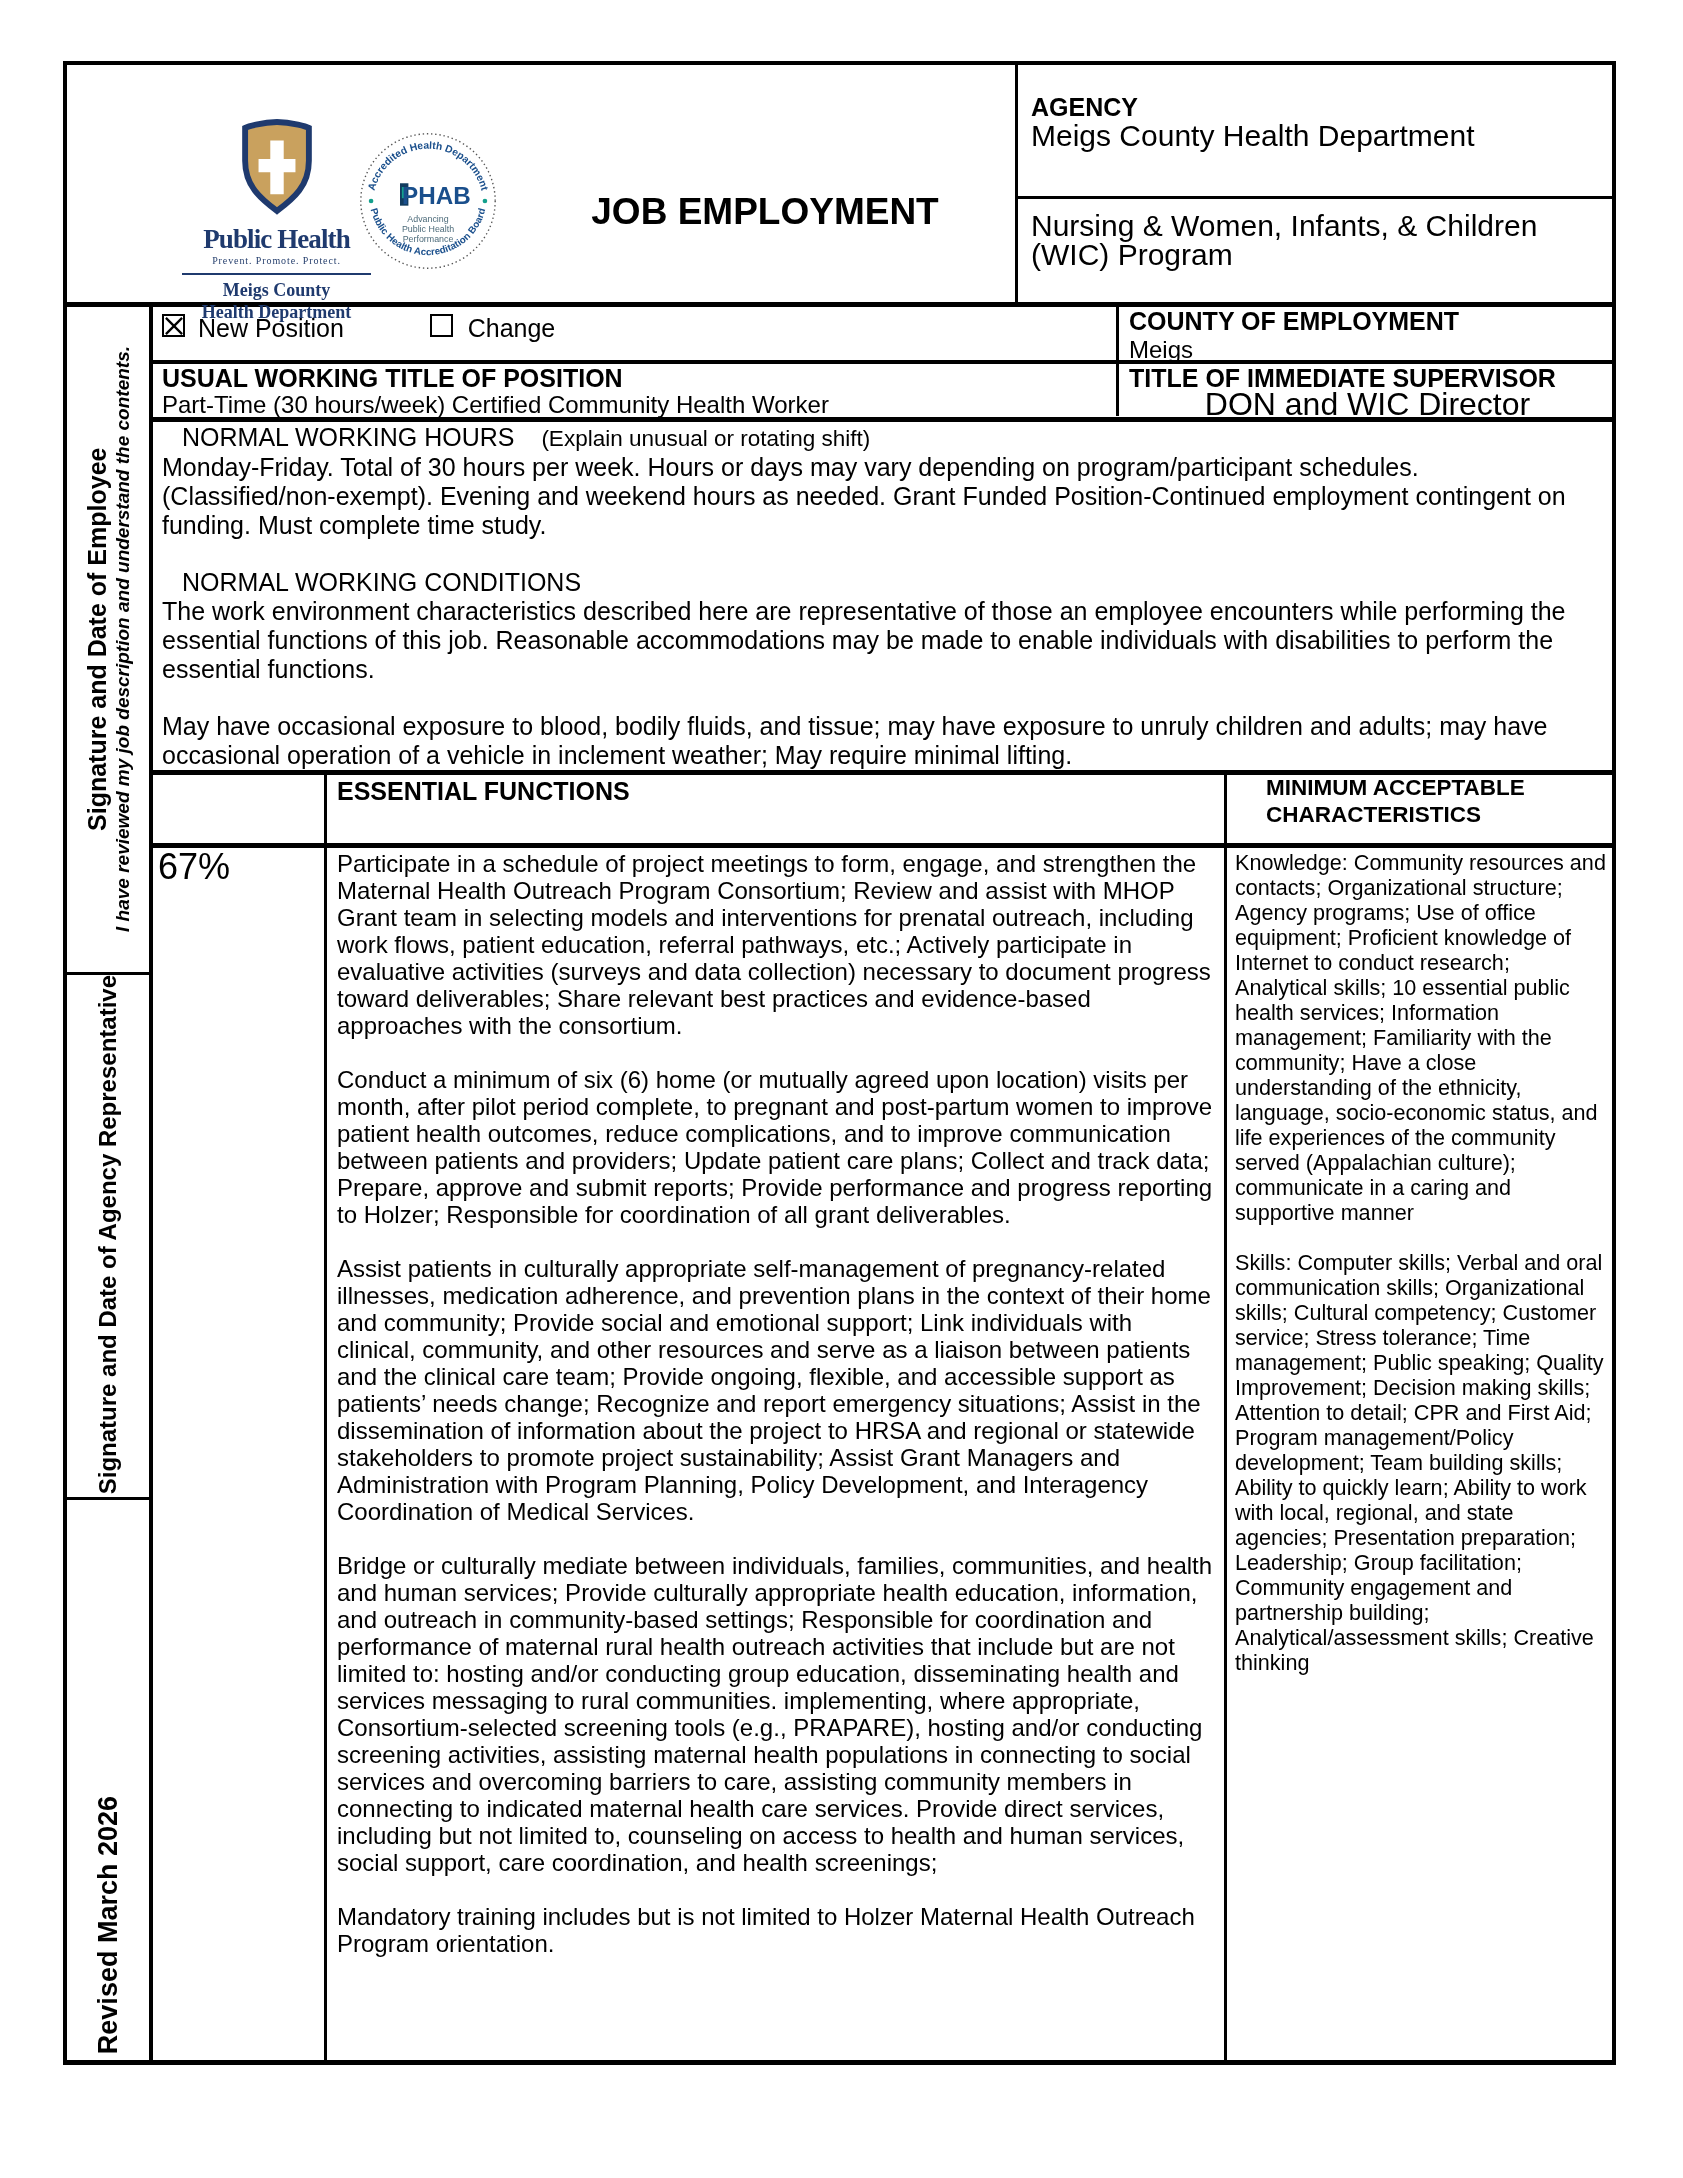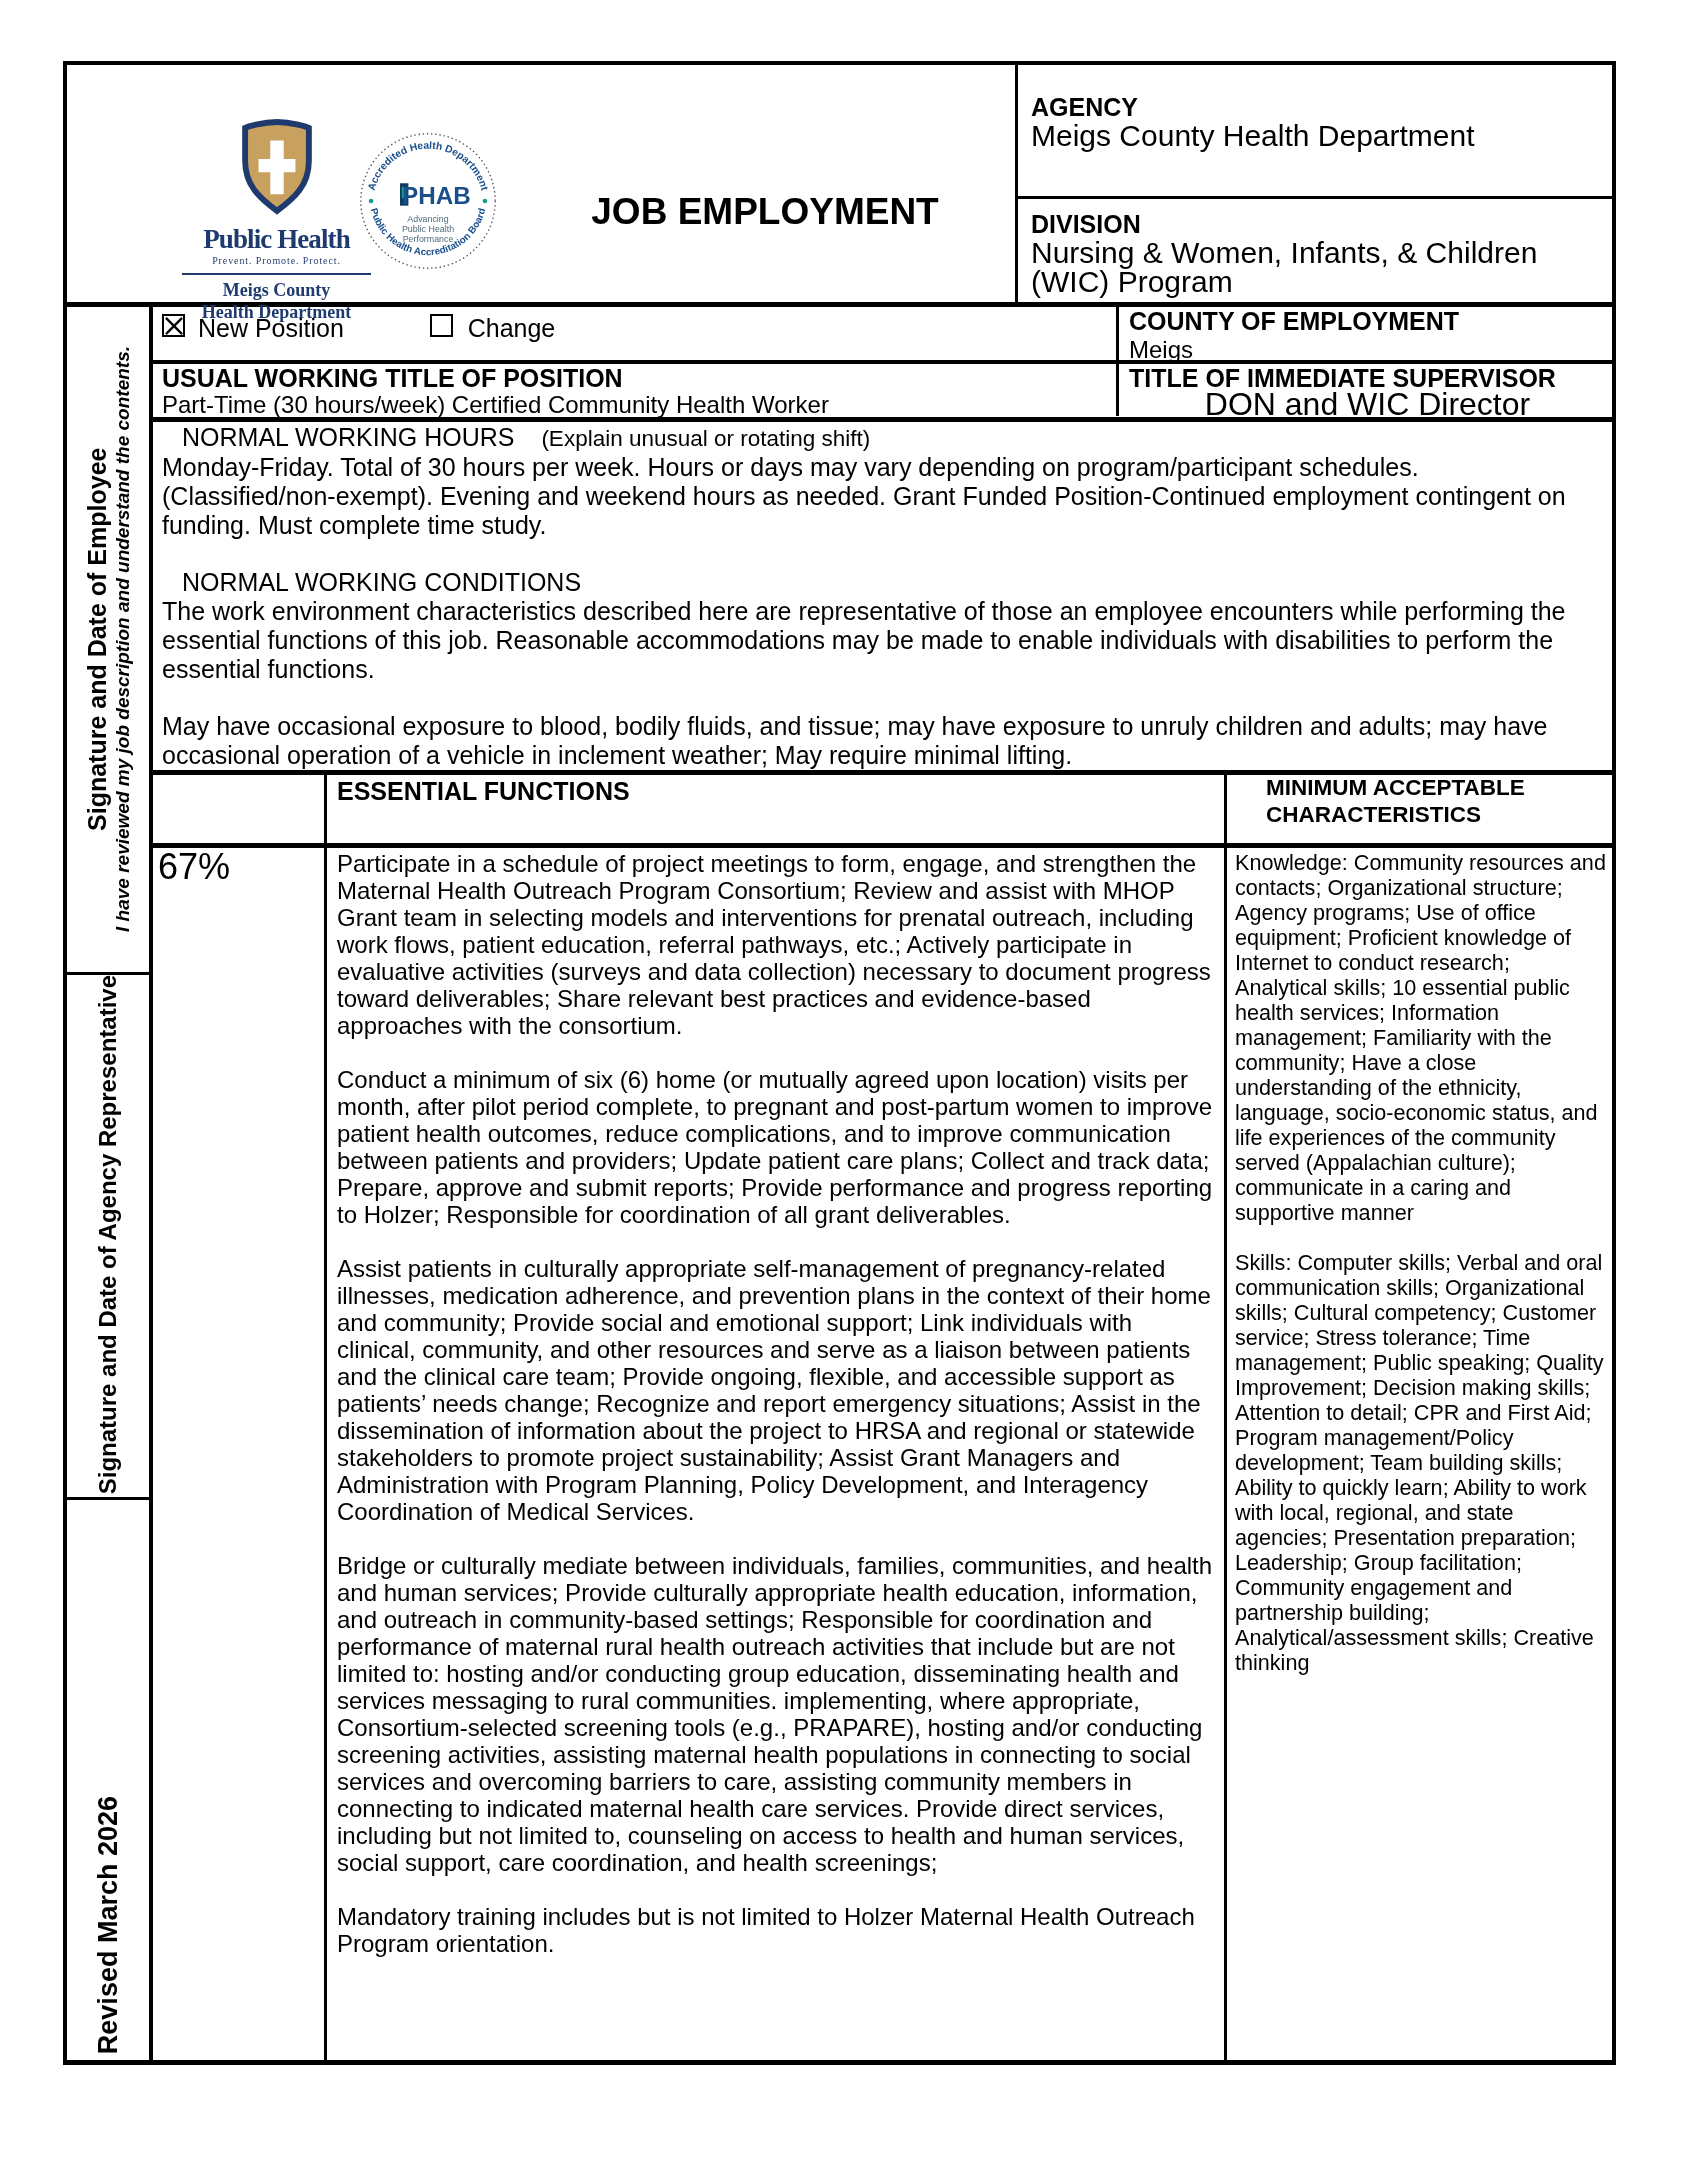--- a/index.html
+++ b/index.html
@@ -95,21 +95,20 @@
     </svg>
   </div>
 
   <div class="abs doc-title" style="left:549px;top:191px;width:432px;">JOB EMPLOYMENT</div>
 
   <div class="abs" style="left:1031px;top:94px;width:567px;">
     <div class="lbl">AGENCY</div>
     <div class="val">Meigs County Health Department</div>
   </div>
   <div class="abs" style="left:1031px;top:211px;width:576px;">
-    <div class="lbl">DIVISION</div>
     <div class="val">Nursing &amp; Women, Infants, &amp; Children (WIC) Program</div>
   </div>
 
   <div class="abs chkrow" style="left:162px;top:314px;">
     <span class="chkbox">
       <svg width="18" height="18" viewBox="0 0 20 20">
         <line x1="1" y1="1" x2="19" y2="19" stroke="#000" stroke-width="2.5"></line>
         <line x1="19" y1="1" x2="1" y2="19" stroke="#000" stroke-width="2.5"></line>
       </svg>
     </span>

